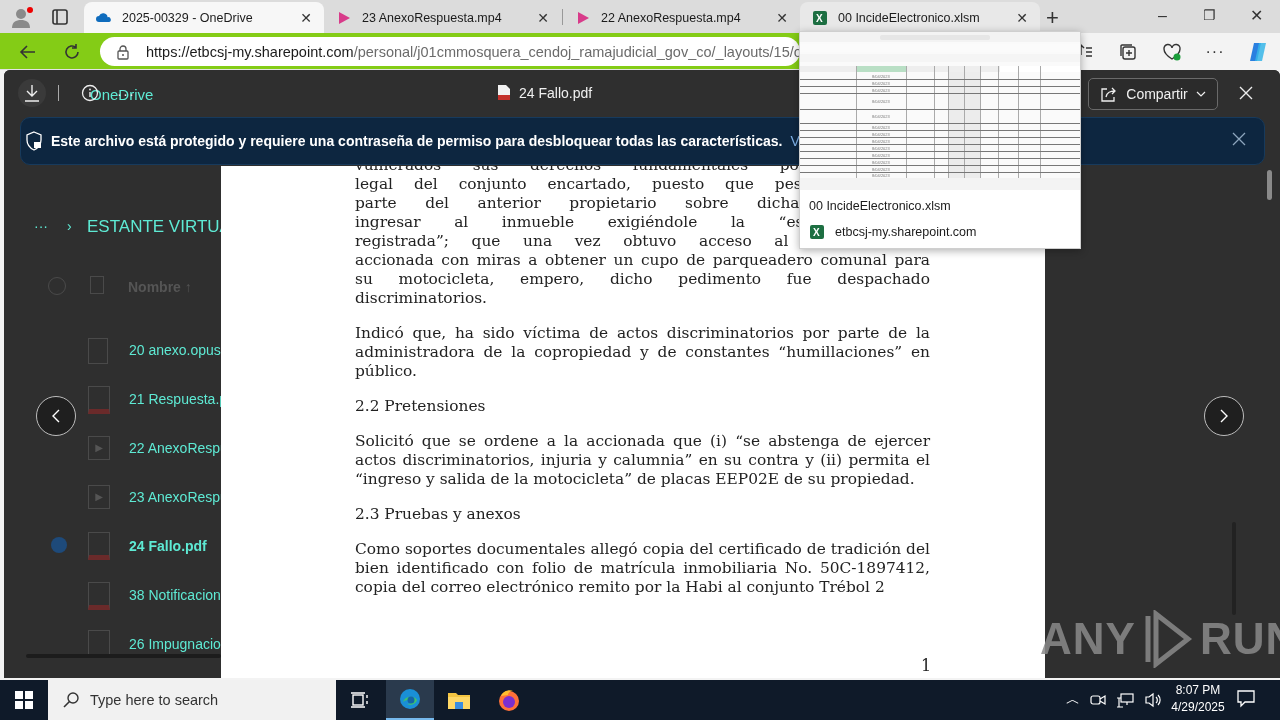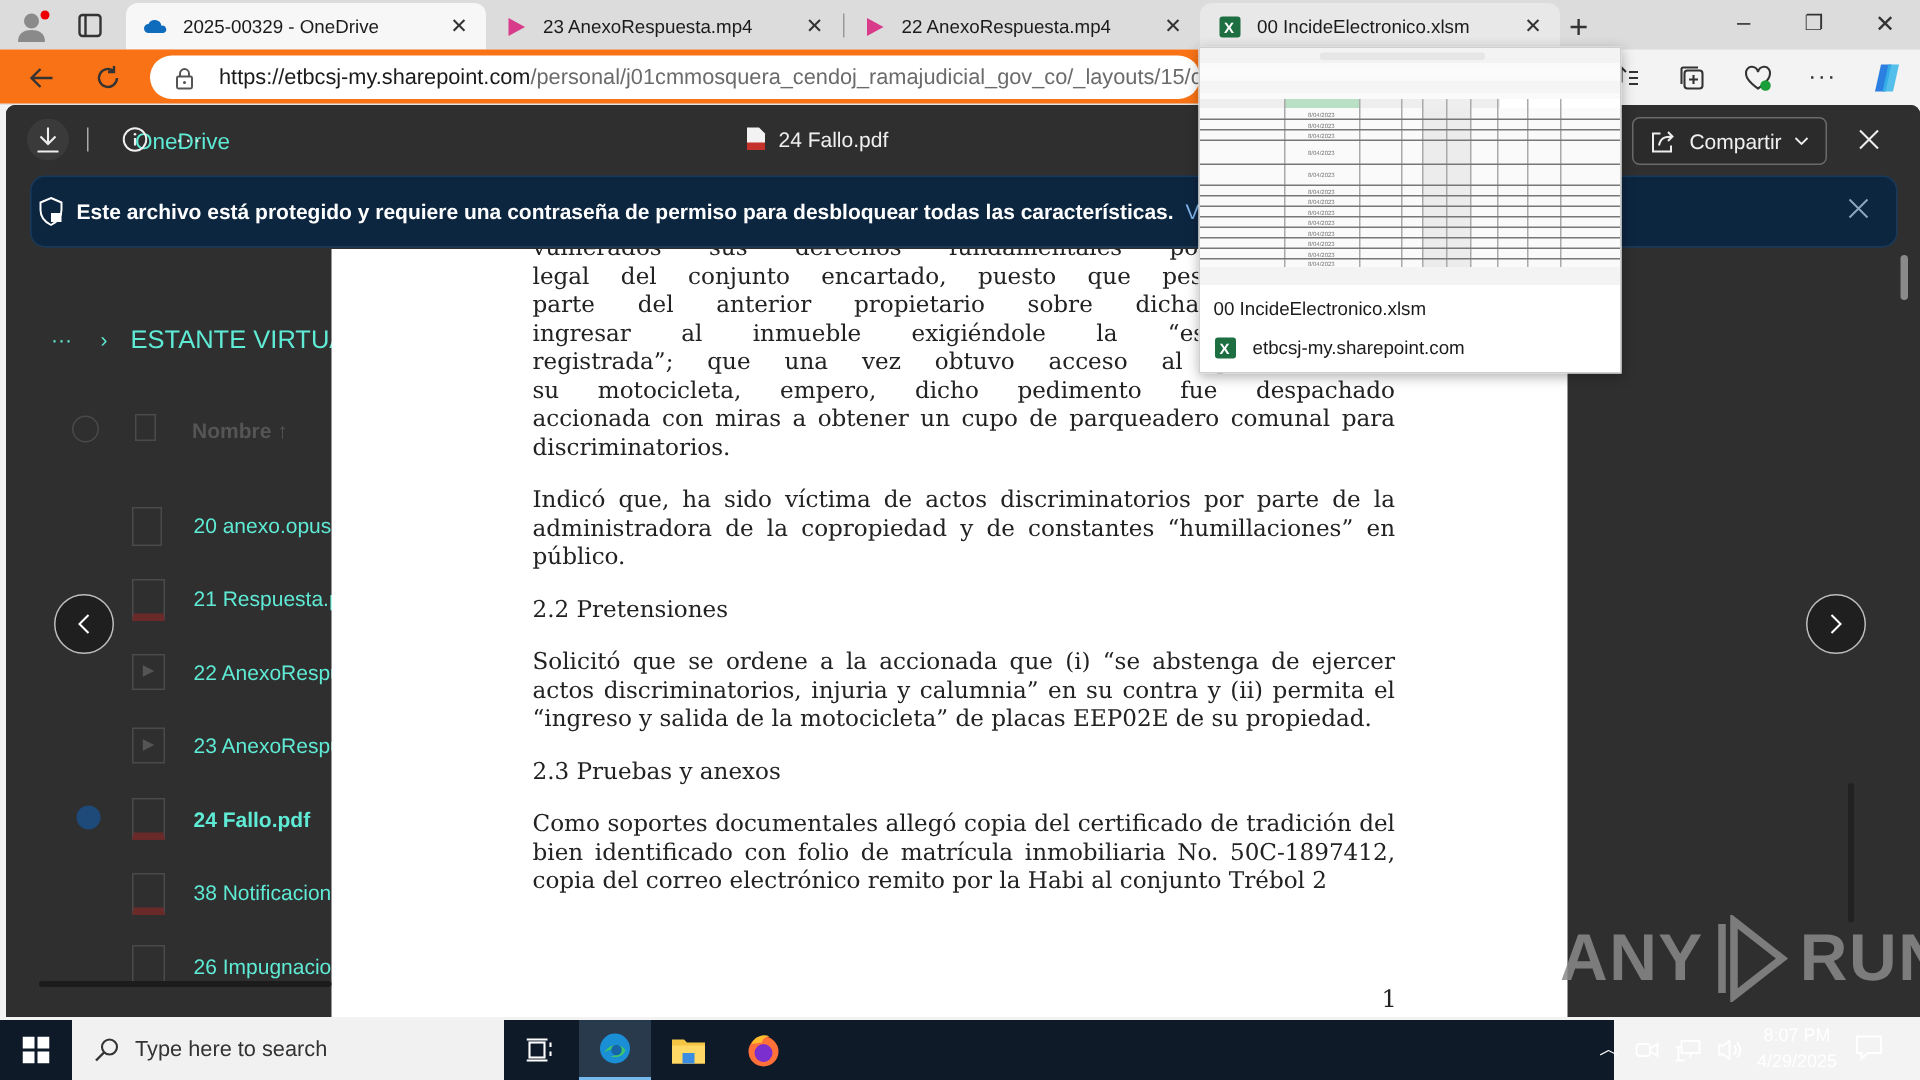--- a/index.html
+++ b/index.html
@@ -7,21 +7,21 @@
 .abs{position:absolute}
 
 #tabstrip{position:absolute;left:0;top:0;width:1280px;height:33px;background:#dcdcdc}
 .tab{position:absolute;top:2px;height:31px;display:flex;align-items:center;padding:0 10px 0 12px;font-size:12.5px;color:#1b1b1b}
 .tab.active{background:#f7f7f7;border-radius:8px 8px 0 0}
 .tab .t-icon{width:16px;height:16px;margin-right:10px;flex:none}
 .tab .t-label{flex:1;white-space:nowrap;overflow:hidden}
 .tab .t-close{width:16px;text-align:center;font-size:14px;color:#333}
 .tab-sep{position:absolute;top:9px;width:1px;height:16px;background:#999}
 
-#navbar{position:absolute;left:0;top:33px;width:1046px;height:37px;background:#f97316;border-bottom:1px solid #e3e3e3}
+#navbar{position:absolute;left:0;top:33px;width:1046px;height:37px;background:#84cc16;border-bottom:1px solid #e3e3e3}
 .navbtn{position:absolute;top:4px;width:30px;height:30px;display:flex;align-items:center;justify-content:center;color:#333;font-size:18px}
 #urlbox{position:absolute;left:100px;top:4px;width:700px;height:29px;background:#fff;border-radius:15px;display:flex;align-items:center;padding-left:16px;font-size:14.5px;color:#6b6b6b;white-space:nowrap;overflow:hidden}
 #urlbox .host{color:#1b1b1b}
 
 #app{position:absolute;left:4px;top:70px;width:1276px;height:608px;background:#323232;overflow:hidden;border-radius:6px 6px 0 0}
 #od-bg{position:absolute;left:0;top:0;width:1276px;height:608px;background:#2f2f2f}
 .od-dim{color:#5eead4}
 
 #viewer-top{position:absolute;left:0;top:0;width:1276px;height:46px}
 .vbtn{position:absolute;top:9px;height:28px;display:flex;align-items:center;justify-content:center;color:#e8e8e8}
@@ -45,21 +45,21 @@
 #anyrun{position:absolute;left:1036px;top:540px;font-size:44px;color:#8a8a8a;font-weight:bold;letter-spacing:1px;display:flex;align-items:center;gap:6px;opacity:.85;font-family:"Liberation Sans",sans-serif}
 
 #popup{position:absolute;left:799px;top:31px;width:282px;height:218px;background:#fff;border:1px solid #cfcfcf;box-shadow:0 2px 8px rgba(0,0,0,.3);overflow:hidden}
 #thumb{position:absolute;left:0;top:0;width:282px;height:158px;background:#fafafa;overflow:hidden}
 .xl-row{position:absolute;left:0;width:282px;height:1px;background:#777}
 .xl-col{position:absolute;top:34px;width:1px;height:112px;background:#aaa}
 .tiny{position:absolute;font-size:4px;color:#777;white-space:nowrap}
 #popup-title{position:absolute;left:9px;top:167px;font-size:12.5px;color:#1b1b1b}
 #popup-host{position:absolute;left:9px;top:192px;font-size:12.5px;color:#1b1b1b;display:flex;align-items:center;gap:10px}
 
-#taskbar{position:absolute;left:0;top:680px;width:1076px;height:40px;background:#0f1a29}
+#taskbar{position:absolute;left:0;top:680px;width:1280px;height:40px;background:#0f1a29}
 #start{position:absolute;left:0;top:0;width:48px;height:40px;display:flex;align-items:center;justify-content:center}
 #tsearch{position:absolute;left:48px;top:0;width:288px;height:40px;background:#f1f1f1;display:flex;align-items:center;padding-left:14px;font-size:14.5px;color:#333}
 .tb-icon{position:absolute;top:0;width:48px;height:40px;display:flex;align-items:center;justify-content:center}
 #tray{position:absolute;left:1066px;top:0;height:40px;display:flex;align-items:center;gap:10px;color:#fff;font-size:13px}
 #clock{position:absolute;left:1160px;top:2px;width:76px;text-align:center;color:#fff;font-size:12px;line-height:17px}
 #notif{position:absolute;left:1236px;top:8px;color:#fff}
 </style>
 </head>
 <body>
 
@@ -230,22 +230,22 @@
   </div>
 
   <div id="page">
     <div id="doc">
       <p style="text-align:justify;text-align-last:left">
         <span style="display:block;text-align-last:justify">vulnerados sus derechos fundamentales por parte de</span>
         <span style="display:block;text-align-last:justify">legal del conjunto encartado, puesto que pese haber sido</span>
         <span style="display:block;text-align-last:justify">parte del anterior propietario sobre dicha calidad se</span>
         <span style="display:block;text-align-last:justify">ingresar al inmueble exigiéndole la “escritura públi</span>
         <span style="display:block;text-align-last:justify">registrada”; que una vez obtuvo acceso al predio, elevó</span>
+        <span style="display:block;text-align-last:justify">accionada con miras a obtener un cupo de parqueadero comunal para</span>
         <span style="display:block;text-align-last:justify">su motocicleta, empero, dicho pedimento fue despachado</span>
-        <span style="display:block;text-align-last:justify">accionada con miras a obtener un cupo de parqueadero comunal para</span>
         <span style="display:block">discriminatorios.</span>
       </p>
       <p>Indicó que, ha sido víctima de actos discriminatorios por parte de la administradora de la copropiedad y de constantes “humillaciones” en público.</p>
       <h3>2.2 Pretensiones</h3>
       <p>Solicitó que se ordene a la accionada que (i) “se abstenga de ejercer actos discriminatorios, injuria y calumnia” en su contra y (ii) permita el “ingreso y salida de la motocicleta” de placas EEP02E de su propiedad.</p>
       <h3>2.3 Pruebas y anexos</h3>
       <p>Como soportes documentales allegó copia del certificado de tradición del bien identificado con folio de matrícula inmobiliaria No. 50C-1897412, copia del correo electrónico remito por la Habi al conjunto Trébol 2</p>
     </div>
     <div id="pgnum">1</div>
   </div>

